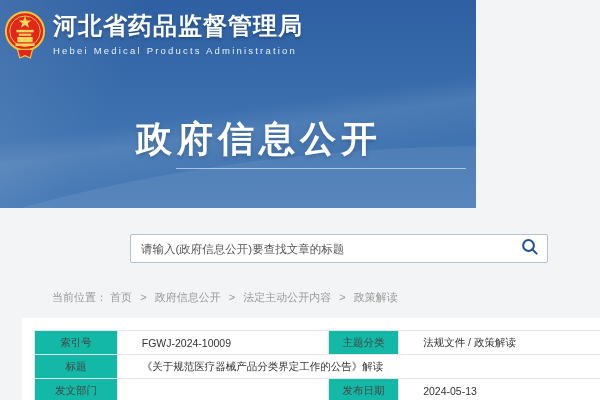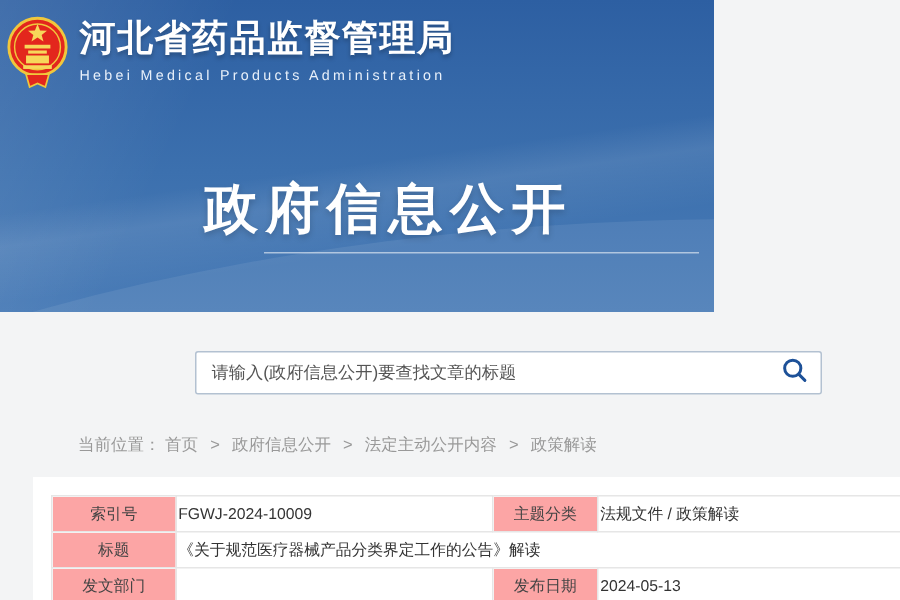--- a/index.html
+++ b/index.html
@@ -72,25 +72,25 @@
   .card {
     position:absolute; left:22px; top:318px; width:578px; height:82px;
     background:#fff;
   }
   .doc-table {
     position:absolute; left:12px; top:12px;
     border-collapse:collapse; table-layout:fixed; width:660px;
     font-size:10.5px; color:#333;
   }
   .doc-table td {
-    border:1px solid #e6e6e6; height:24px; padding:0 1px;
+    border:1px solid #e6e6e6; height:24px; padding:0 24px;
     overflow:hidden; white-space:nowrap;
   }
   .doc-table td.lbl {
-    background:#fca5a5; text-align:center; color:#444; padding:0 4px;
+    background:#14b8a6; text-align:center; color:#444; padding:0 4px;
   }
   .c1 { width:80px; } .c2 { width:204px; } .c3 { width:68px; } .c4 { width:285px; }
 </style>
 </head>
 <body>
 
 <div class="banner">
   <div class="swoosh"></div>
 
   <div class="logo">

